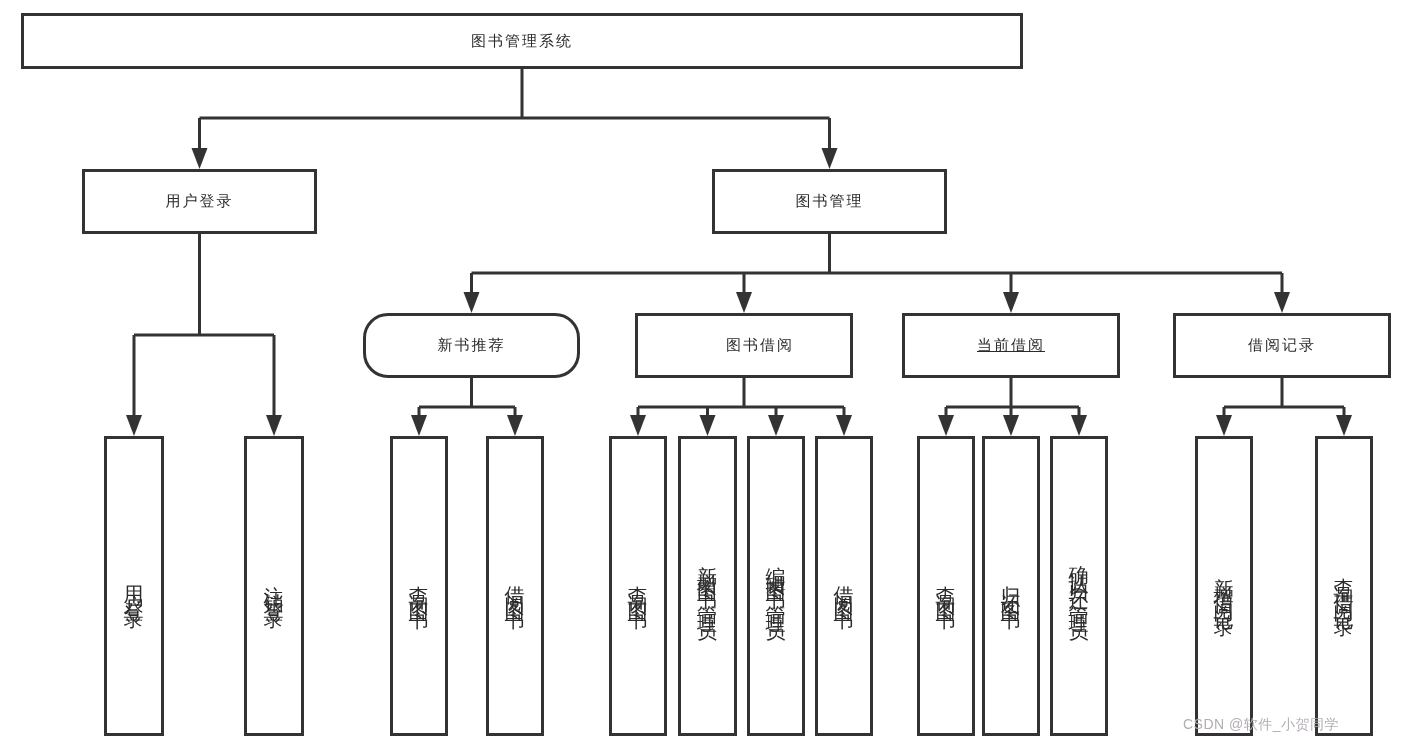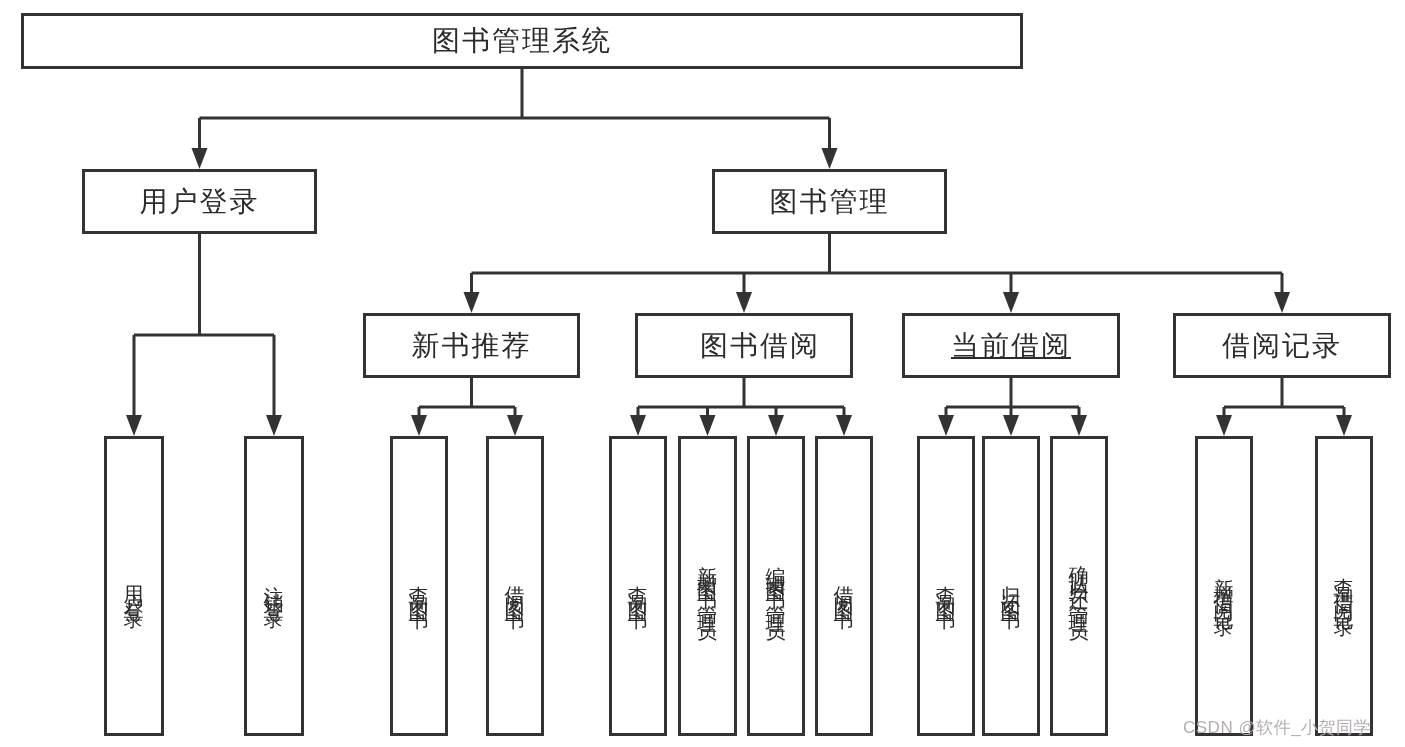--- a/index.html
+++ b/index.html
@@ -26,35 +26,35 @@
     box-sizing: border-box;
     background: #ffffff;
     border: 3px solid #333333;
     display: flex;
     align-items: center;
     justify-content: center;
     color: #2b2b2b;
     text-align: center;
   }
   .box.h {
-    font-size: 28px;
+    font-size: 15px;
     letter-spacing: 2px;
     white-space: nowrap;
   }
   .box.v {
     writing-mode: vertical-rl;
     font-size: 20px;
     letter-spacing: 8px;
     line-height: 1;
   }
   .watermark {
     position: absolute;
     left: 1183px;
     top: 716px;
-    font-size: 17px;
+    font-size: 14px;
     letter-spacing: 0.5px;
     white-space: nowrap;
     user-select: none;
   }
 </style>
 </head>
 <body>
 
 <div class="canvas">
 
@@ -79,21 +79,21 @@
       <polygon points="1071,415 1087,415 1079,436" fill="#333333"></polygon>
       <polygon points="1216,415 1232,415 1224,436" fill="#333333"></polygon>
       <polygon points="1336,415 1352,415 1344,436" fill="#333333"></polygon>
     </svg>
 
   <div class="box h" style="left: 21px; top: 13px; width: 1002px; height: 56px; border-color: rgb(51, 51, 51); background: rgb(255, 255, 255); color: rgb(43, 43, 43);">图书管理系统</div>
 
   <div class="box h" style="left: 82px; top: 169px; width: 235px; height: 65px; border-color: rgb(51, 51, 51); background: rgb(255, 255, 255); color: rgb(43, 43, 43);">用户登录</div>
   <div class="box h" style="left: 712px; top: 169px; width: 235px; height: 65px; border-color: rgb(51, 51, 51); background: rgb(255, 255, 255); color: rgb(43, 43, 43); font-family: Liberation Mono, monospace;">图书管理</div>
 
-  <div class="box h" style="left: 363px; top: 313px; width: 217px; height: 65px; border-color: rgb(51, 51, 51); background: rgb(255, 255, 255); color: rgb(43, 43, 43);">新书推荐</div>
+  <div class="box h" style="left: 363px; top: 313px; width: 217px; height: 65px; border-color: rgb(51, 51, 51); background: rgb(255, 255, 255); color: rgb(43, 43, 43); border-radius: 25px;">新书推荐</div>
   <div class="box h" style="left: 635px; top: 313px; width: 218px; height: 65px; border-color: rgb(51, 51, 51); background: rgb(255, 255, 255); color: rgb(43, 43, 43); padding-left: 32px;">图书借阅</div>
   <div class="box h" style="left: 902px; top: 313px; width: 218px; height: 65px; border-color: rgb(51, 51, 51); background: rgb(255, 255, 255); color: rgb(43, 43, 43); text-decoration: underline;">当前借阅</div>
   <div class="box h" style="left: 1173px; top: 313px; width: 218px; height: 65px; border-color: rgb(51, 51, 51); background: rgb(255, 255, 255); color: rgb(43, 43, 43);">借阅记录</div>
 
   <div class="box v" style="left: 104px; top: 436px; width: 60px; height: 300px; border-color: rgb(51, 51, 51); background: rgb(255, 255, 255); color: rgb(43, 43, 43);">用户登录</div>
   <div class="box v" style="left: 244px; top: 436px; width: 60px; height: 300px; border-color: rgb(51, 51, 51); background: rgb(255, 255, 255); color: rgb(43, 43, 43);">注销登录</div>
 
   <div class="box v" style="left: 390px; top: 436px; width: 58px; height: 300px; border-color: rgb(51, 51, 51); background: rgb(255, 255, 255); color: rgb(43, 43, 43);">查询图书</div>
   <div class="box v" style="left: 486px; top: 436px; width: 58px; height: 300px; border-color: rgb(51, 51, 51); background: rgb(255, 255, 255); color: rgb(43, 43, 43);">借阅图书</div>
 

